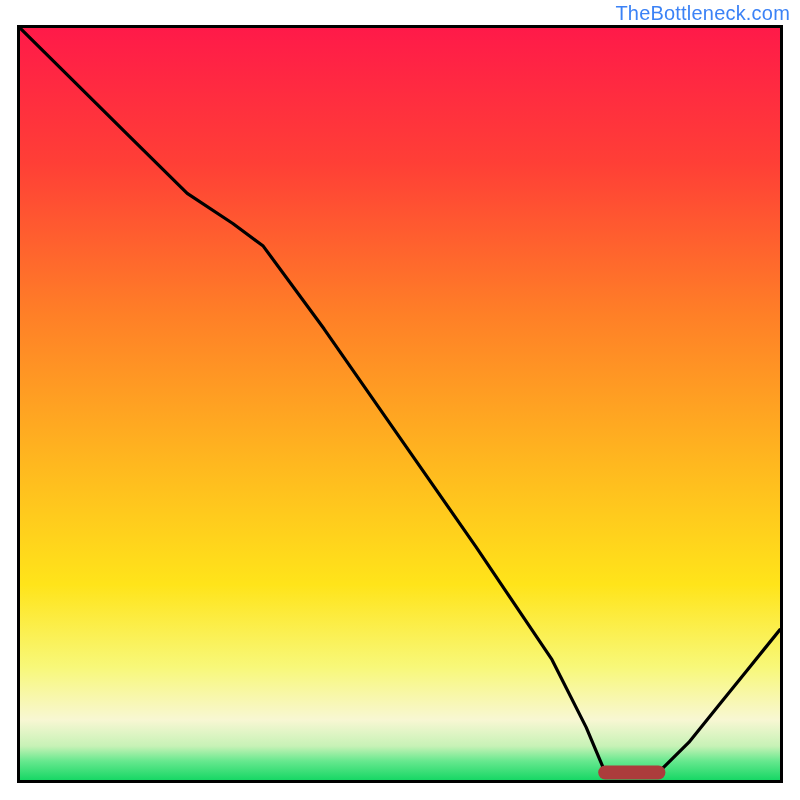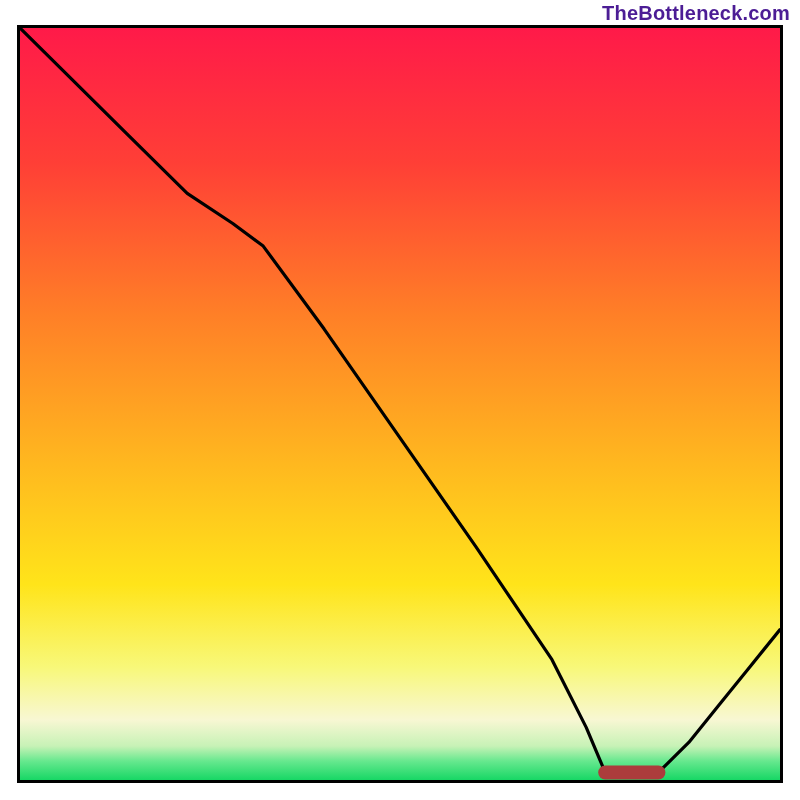--- a/index.html
+++ b/index.html
@@ -14,22 +14,22 @@
   .stage {
     position: relative;
     width: 800px;
     height: 800px;
   }
   .watermark {
     position: absolute;
     top: 2px;
     right: 10px;
     font-size: 20px;
-    font-weight: 700;
-    color: #4c1d95;
+    font-weight: 400;
+    color: #3b82f6;
     letter-spacing: 0.2px;
     z-index: 5;
   }
   .frame {
     position: absolute;
     left: 17px;
     top: 25px;
     width: 766px;
     height: 758px;
     border: 3px solid #000;

